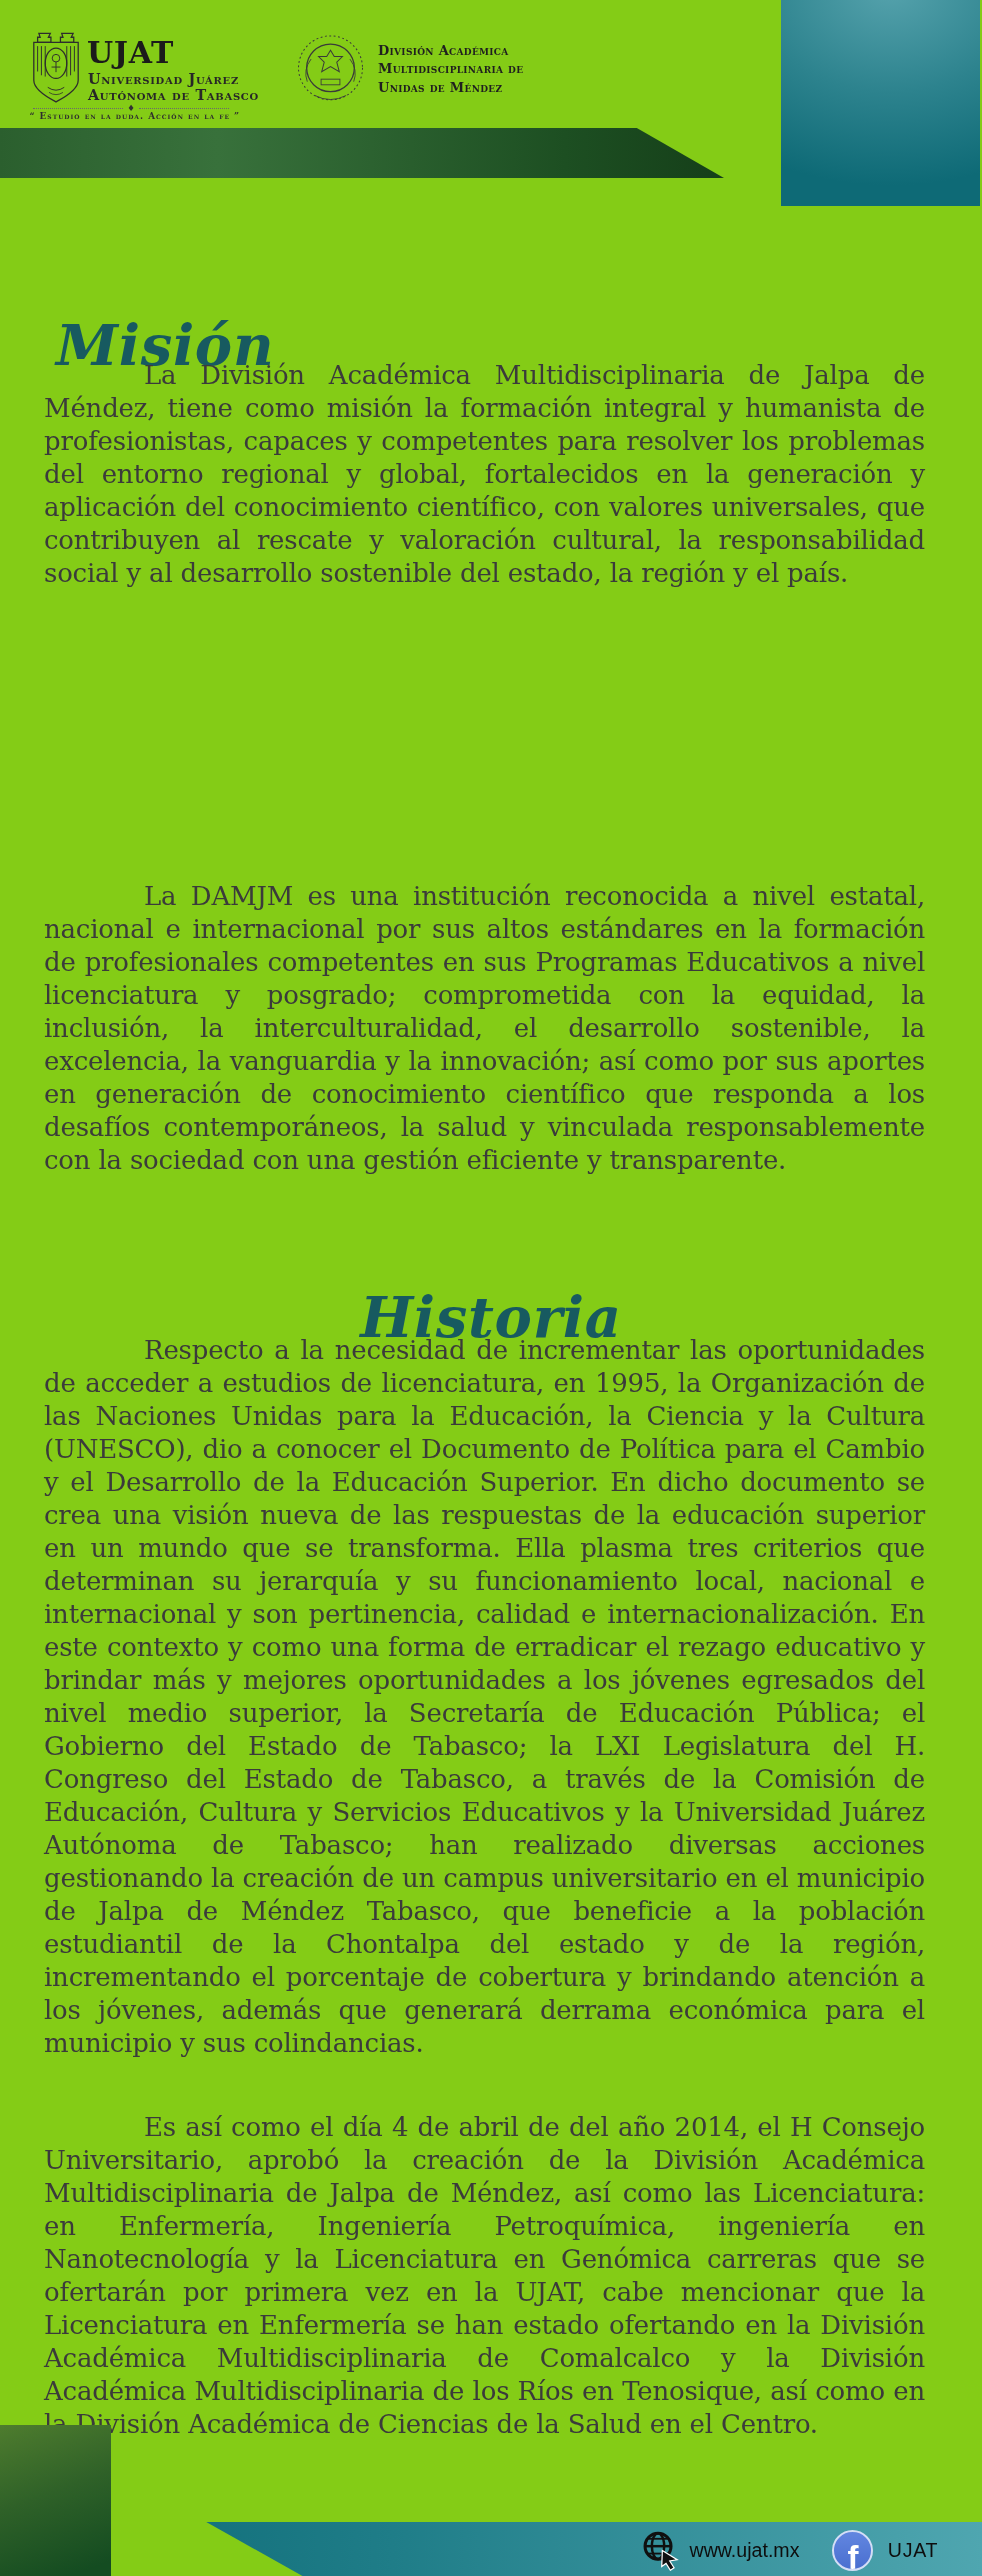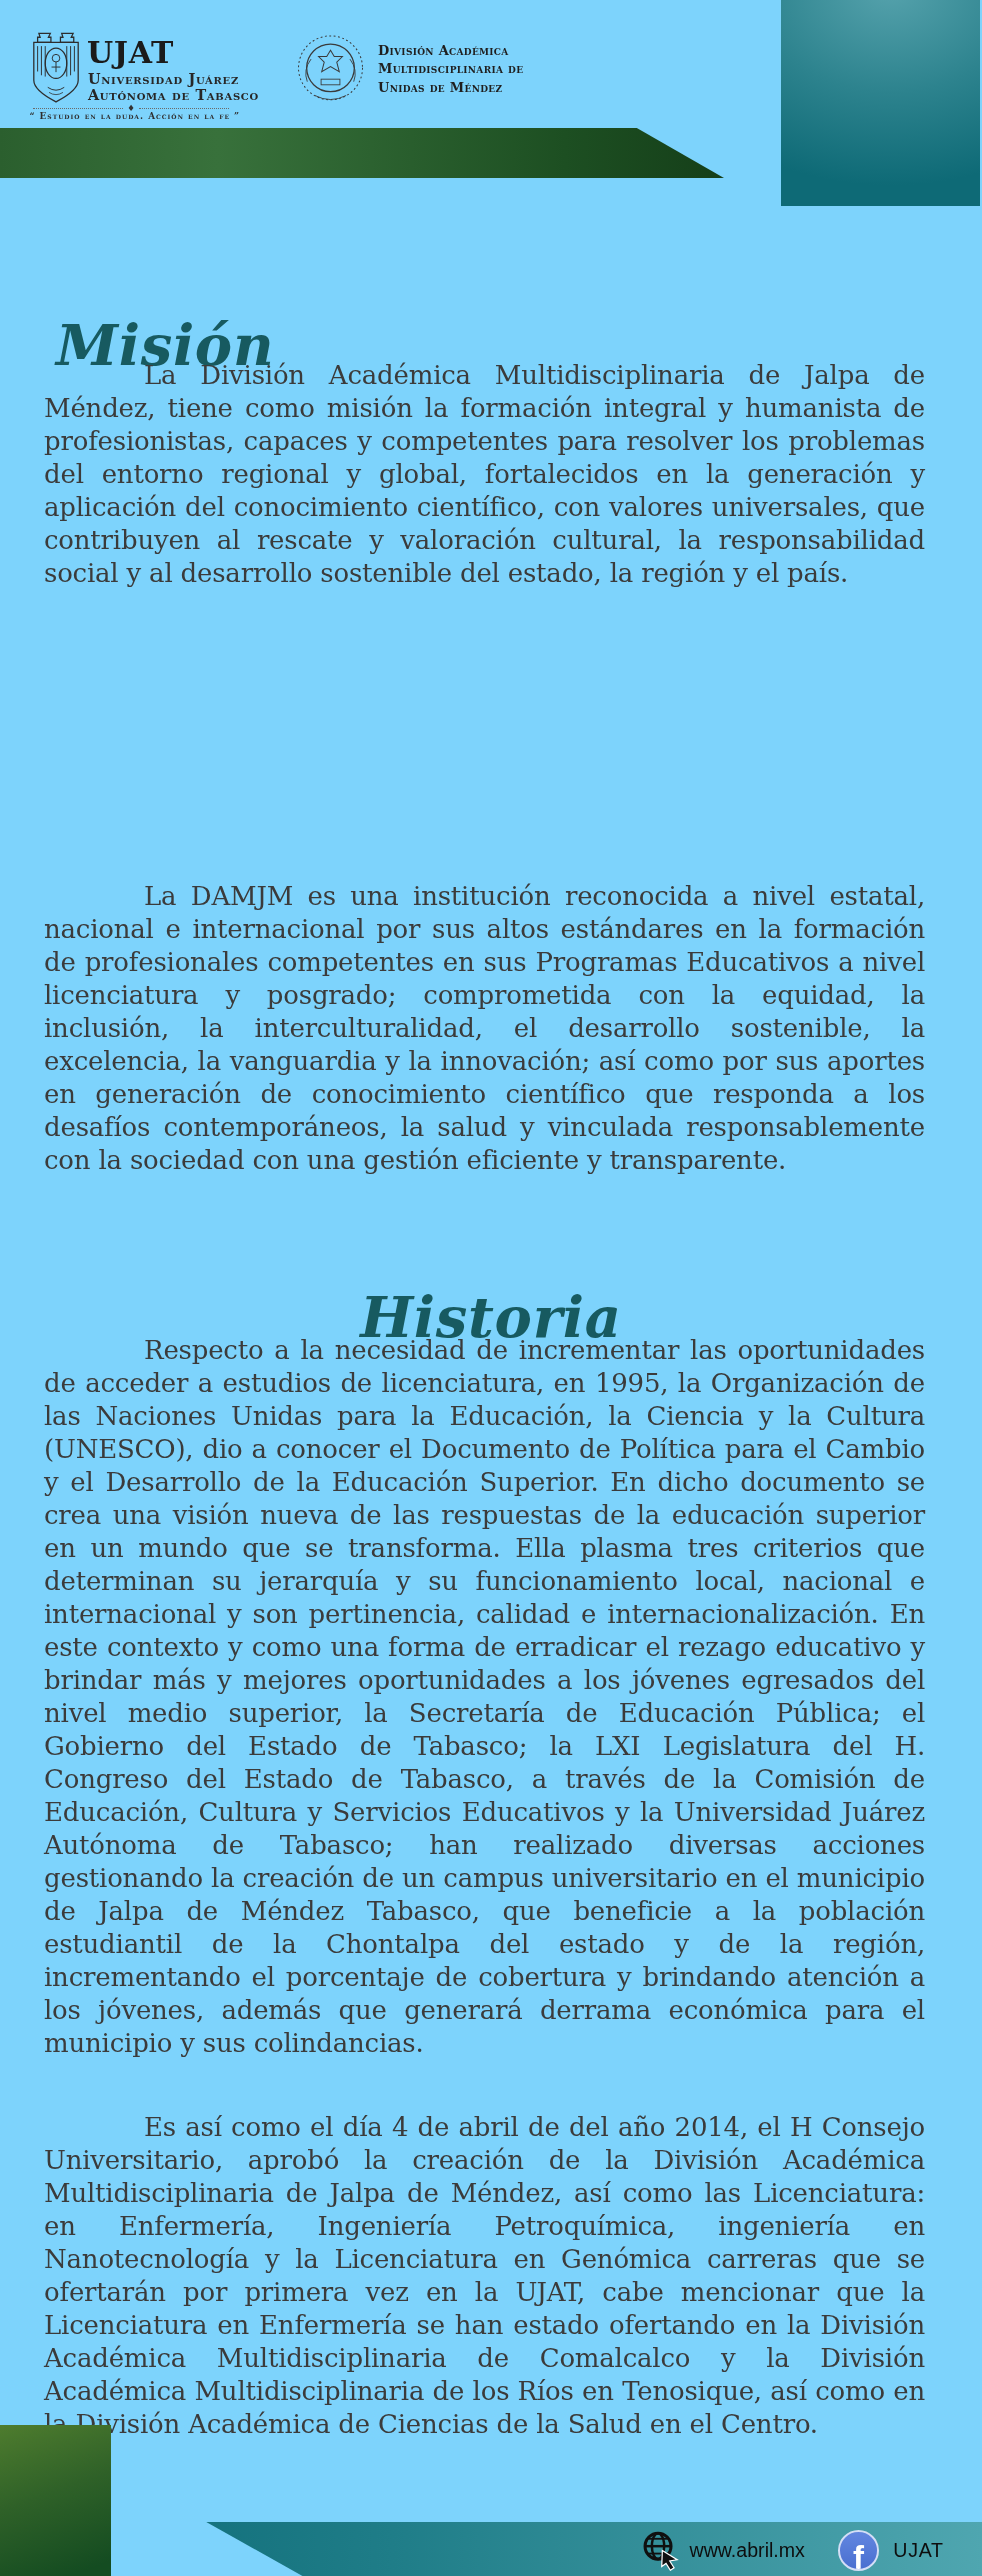--- a/index.html
+++ b/index.html
@@ -1,16 +1,16 @@
 <!DOCTYPE html>
 <html style="--title-teal: #175a60; --header-green-left: #2b5f2e; --header-green-mid: #38713b; --header-green-right: #1d4f22; --header-green-tip: #153f19; --teal-panel-light: #55a2ac; --teal-panel-dark: #0e6a76; --footer-teal-left: #0a6773; --footer-teal-right: #4fa6b0; --footer-green-top: #4e7c2e; --footer-green-bottom: #144c21; --facebook-blue: #4a6fd0;font-size:10.5px"><head>
 <meta charset="utf-8">
 <style>
   html,body{margin:0;padding:0;background:#ffffff;}
-  .page{position:relative;width:982px;height:2576px;background:#7dd3fc;overflow:hidden;
+  .page{position:relative;width:982px;height:2576px;background:#84cc16;overflow:hidden;
         font-family:"DejaVu Serif",serif;}
 
   
   .teal-panel{position:absolute;left:781px;top:0;width:199px;height:206px;
     background:radial-gradient(130% 95% at 55% -5%, var(--teal-panel-light,#55a2ac) 0%, #2d838e 52%, var(--teal-panel-dark,#0e6a76) 100%);}
   .green-ribbon{position:absolute;left:0;top:128px;width:724px;height:50px;
     background:linear-gradient(90deg, var(--header-green-left,#2b5f2e) 0%, var(--header-green-mid,#38713b) 30%, var(--header-green-right,#1d4f22) 78%, var(--header-green-tip,#153f19) 100%);
     clip-path:polygon(0 0, 87.96% 0, 100% 100%, 0 100%);}
 
   
@@ -131,21 +131,21 @@
       <svg width="37" height="41" viewBox="0 0 60 66">
         <g fill="none" stroke="#101010" stroke-width="5">
           <circle cx="26" cy="26" r="21"></circle>
           <ellipse cx="26" cy="26" rx="10" ry="21" stroke-width="4"></ellipse>
           <line x1="5" y1="26" x2="47" y2="26" stroke-width="4"></line>
           <line x1="9" y1="14" x2="43" y2="14" stroke-width="3"></line>
           <line x1="9" y1="38" x2="43" y2="38" stroke-width="3"></line>
         </g>
         <path d="M33 33 L57 48 L45 50 L52 61 L46 65 L39 54 L32 59 Z" fill="#101010" stroke="#ffffff" stroke-width="2"></path>
       </svg>
-      <span class="label">www.abril.mx</span>
+      <span class="label">www.ujat.mx</span>
     </div>
     <div class="flink" id="facebook-link">
       <span class="fb-badge">
         <span class="fb-letter">f</span>
       </span>
       <span class="label">UJAT</span>
     </div>
   </div>
 
 </div>

